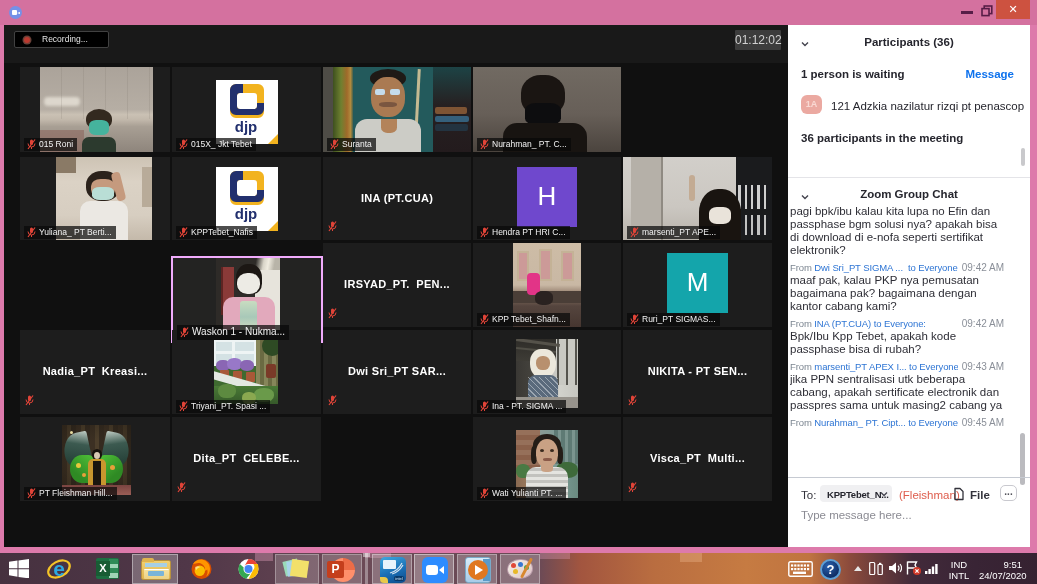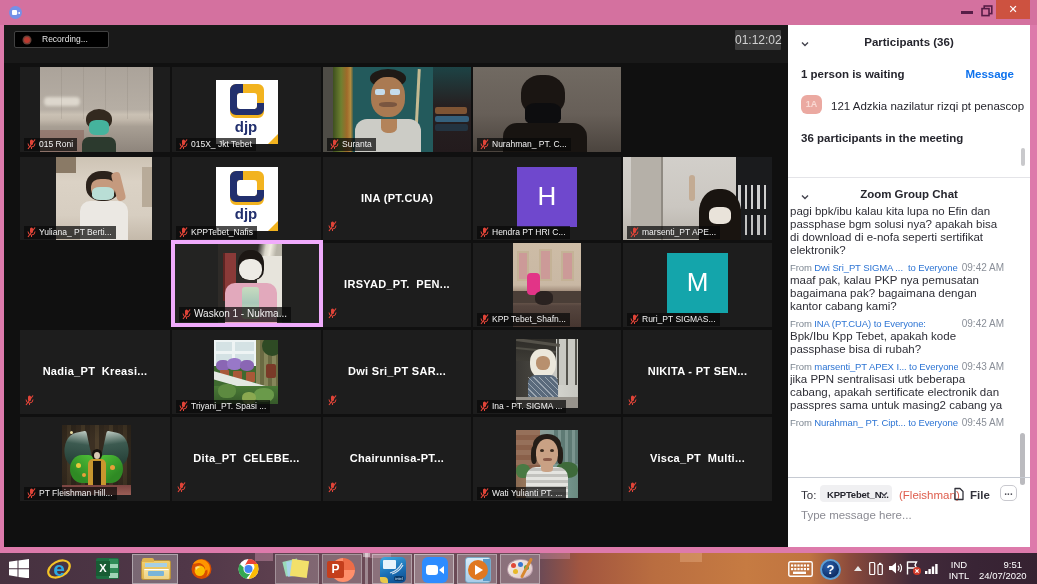--- a/index.html
+++ b/index.html
@@ -198,21 +198,21 @@
       <div class="abs" style="left:86px;top:50px;width:22px;height:17px;border-radius:35%;background:#e9e3da;"></div>
     </div>
     <div class="lbl"><svg width="9" height="11" viewBox="0 0 9 11">
           <rect x="3" y="0.5" width="3" height="5.5" rx="1.5" fill="#e04438"></rect>
           <path d="M1 4.5a3.5 3.5 0 0 0 7 0" fill="none" stroke="#e04438" stroke-width="1"></path>
           <line x1="4.5" y1="8" x2="4.5" y2="10" stroke="#e04438" stroke-width="1"></line>
           <line x1="8" y1="0.5" x2="1" y2="10" stroke="#e04438" stroke-width="1.2"></line>
         </svg>marsenti_PT APE...</div>
   </div>
 
-  <div class="cell" style="left:167px;top:215px;width:152px;height:87px;border:4px solid #f0abfc;background:#232322;">
+  <div class="cell" style="left:167px;top:231px;width:152px;height:87px;border:2px solid #f0abfc;background:#232322;">
     <div class="vid" style="left:43px;width:64px;background:#2e2b28;">
       <div class="abs" style="right:0;top:0;width:30px;height:12px;background:linear-gradient(100deg,transparent 20%,#d8d4c8 45%,#f0ece0 60%,#b8b4a8 80%);"></div>
       <div class="abs" style="left:5px;top:9px;width:13px;height:48px;background:#8a3a38;border-left:2px solid #5e2422;"></div>
       <div class="abs" style="right:0;top:12px;width:25px;height:60px;background:#e7e4dc;"></div>
       <div class="abs" style="left:20px;top:6px;width:26px;height:30px;border-radius:45% 45% 35% 35%;background:#1c1714;"></div>
       <div class="abs" style="left:21px;top:15px;width:23px;height:21px;border-radius:45%;background:#edebe5;"></div>
       <div class="abs" style="left:7px;top:39px;width:52px;height:45px;border-radius:10px 10px 0 0;background:#e2a9bc;"></div>
       <div class="abs" style="left:24px;top:43px;width:17px;height:32px;background:linear-gradient(180deg,#c8dcc0 0%,#a8c8b8 50%,#d8e0c0 100%);border-radius:3px;"></div>
     </div>
     <div class="lbl" style="bottom:1px;font-size:10px;line-height:14px;"><svg width="9" height="11" viewBox="0 0 9 11">
@@ -352,29 +352,20 @@
     </div>
     <div class="lbl"><svg width="9" height="11" viewBox="0 0 9 11">
           <rect x="3" y="0.5" width="3" height="5.5" rx="1.5" fill="#e04438"></rect>
           <path d="M1 4.5a3.5 3.5 0 0 0 7 0" fill="none" stroke="#e04438" stroke-width="1"></path>
           <line x1="4.5" y1="8" x2="4.5" y2="10" stroke="#e04438" stroke-width="1"></line>
           <line x1="8" y1="0.5" x2="1" y2="10" stroke="#e04438" stroke-width="1.2"></line>
         </svg>PT Fleishman Hill...</div>
   </div>
   <div class="cell" style="left:168px;top:392px;width:149px;height:84px;">
     <div class="ctext">Dita_PT&nbsp; CELEBE...</div>
-    <div class="miconly"><svg width="9" height="11" viewBox="0 0 9 11">
-          <rect x="3" y="0.5" width="3" height="5.5" rx="1.5" fill="#e04438"></rect>
-          <path d="M1 4.5a3.5 3.5 0 0 0 7 0" fill="none" stroke="#e04438" stroke-width="1"></path>
-          <line x1="4.5" y1="8" x2="4.5" y2="10" stroke="#e04438" stroke-width="1"></line>
-          <line x1="8" y1="0.5" x2="1" y2="10" stroke="#e04438" stroke-width="1.2"></line>
-        </svg></div>
-  </div>
-  <div class="cell" style="left:319px;top:392px;width:148px;height:84px;">
-    <div class="ctext">Chairunnisa-PT...</div>
     <div class="miconly"><svg width="9" height="11" viewBox="0 0 9 11">
           <rect x="3" y="0.5" width="3" height="5.5" rx="1.5" fill="#e04438"></rect>
           <path d="M1 4.5a3.5 3.5 0 0 0 7 0" fill="none" stroke="#e04438" stroke-width="1"></path>
           <line x1="4.5" y1="8" x2="4.5" y2="10" stroke="#e04438" stroke-width="1"></line>
           <line x1="8" y1="0.5" x2="1" y2="10" stroke="#e04438" stroke-width="1.2"></line>
         </svg></div>
   </div>
   <div class="cell" style="left:469px;top:392px;width:148px;height:84px;">
     <div class="vid" style="left:43px;width:62px;top:13px;bottom:auto;height:68px;background:linear-gradient(90deg,#8a6a52 0%,#9a7a5e 22%,#8a9a94 40%,#7a9a94 70%,#6a8a80 100%);">
       <div class="abs" style="left:0;top:0;width:24px;height:40px;background:repeating-linear-gradient(0deg,#8a604a 0 5px,#96705a 5px 10px);"></div>

